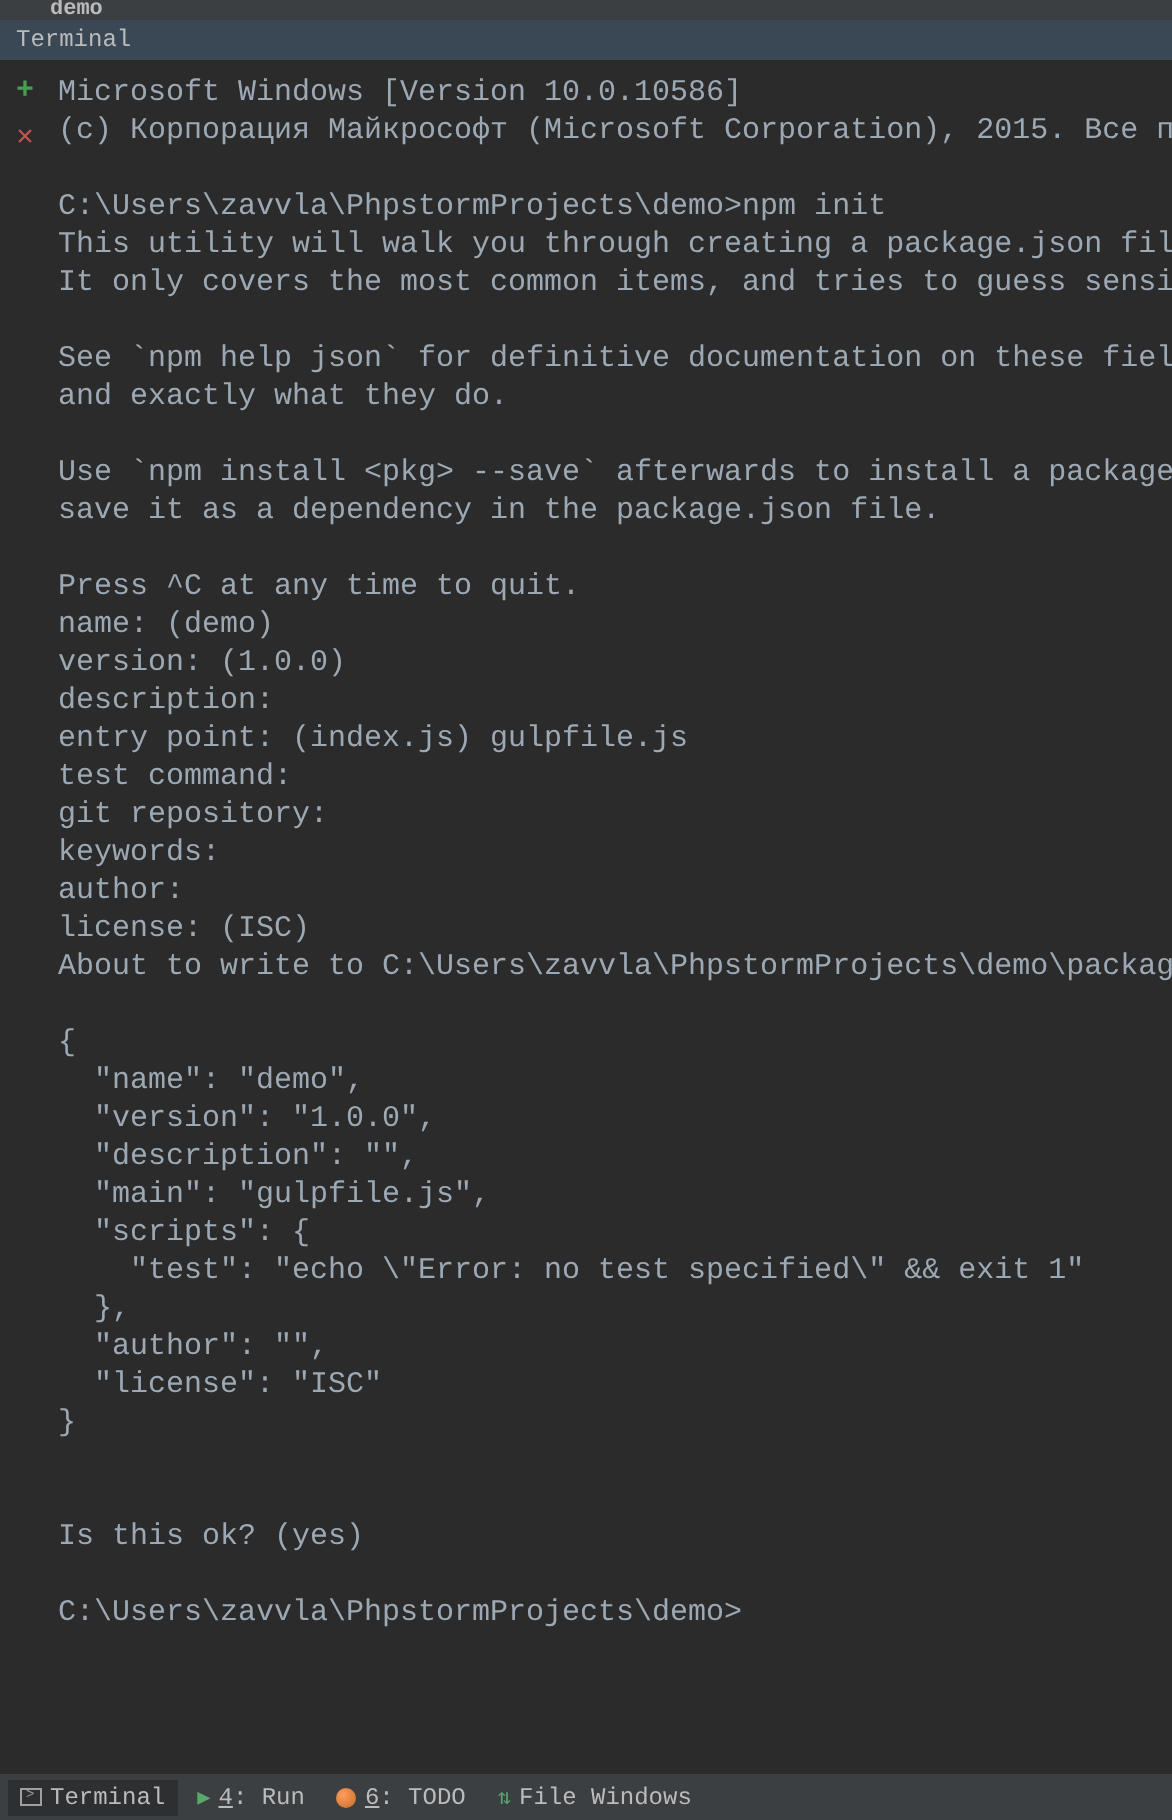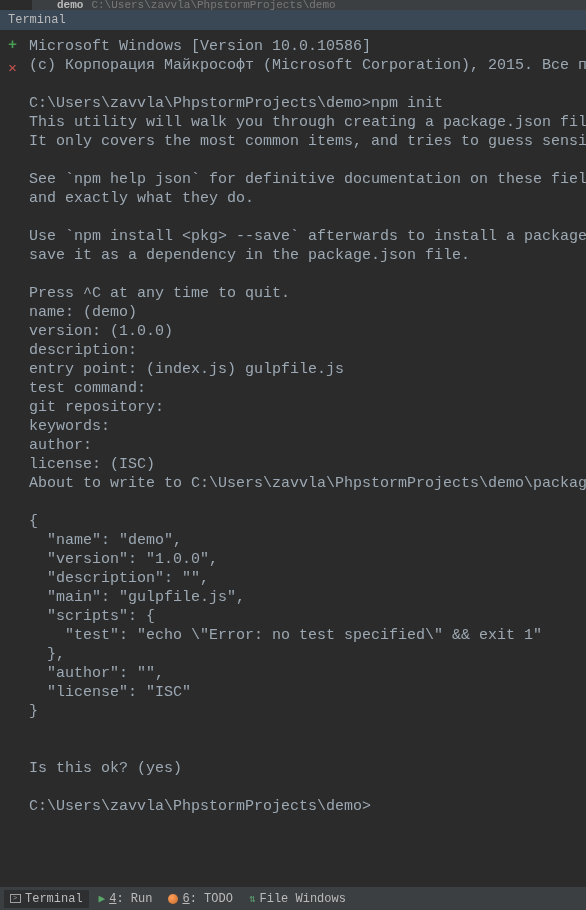--- a/index.html
+++ b/index.html
@@ -20,21 +20,20 @@
     }
     .tab-bar {
       height: 10px;
       background: #3c3f41;
       display: flex;
       align-items: center;
       overflow: hidden;
       padding-left: 25px;
       font-size: 11px;
       color: #787878;
-      margin-left: 32px;
     }
     .tab-bar .tab-project {
       color: #bbbbbb;
       font-weight: bold;
       margin-right: 8px;
     }
     .terminal-header {
       background: #3a4754;
       color: #bbbbbb;
       padding: 3px 8px;
@@ -117,21 +116,20 @@
       font-size:7px;
       color:#a0a0a0;
       left:2px; top:-1px;
     }
   </style>
 </head>
 <body>
 
 <div class="tab-bar">
   <span class="tab-project">demo</span>
-  <span>C:\Users\zavvla\PhpstormProjects\demo</span>
 </div>
 
 <div class="terminal-header">Terminal</div>
 
 <div class="terminal-body">
   <div class="side-icons">
     <span class="icon plus-icon">+</span>
     <span class="icon close-icon">×</span>
   </div>
   <div class="terminal-output">Microsoft Windows [Version 10.0.10586]

